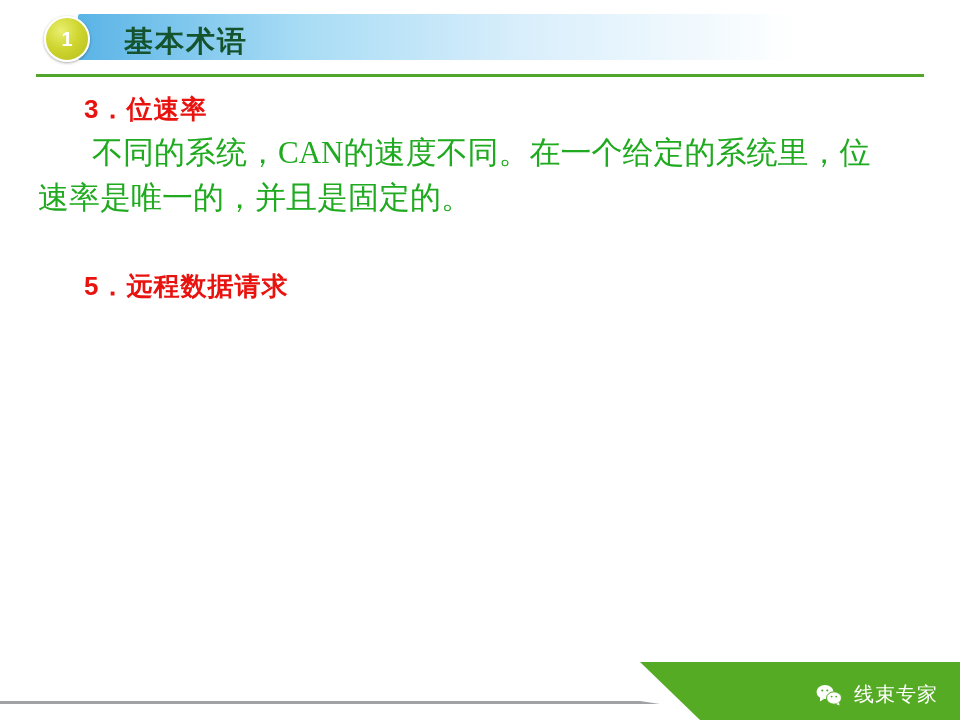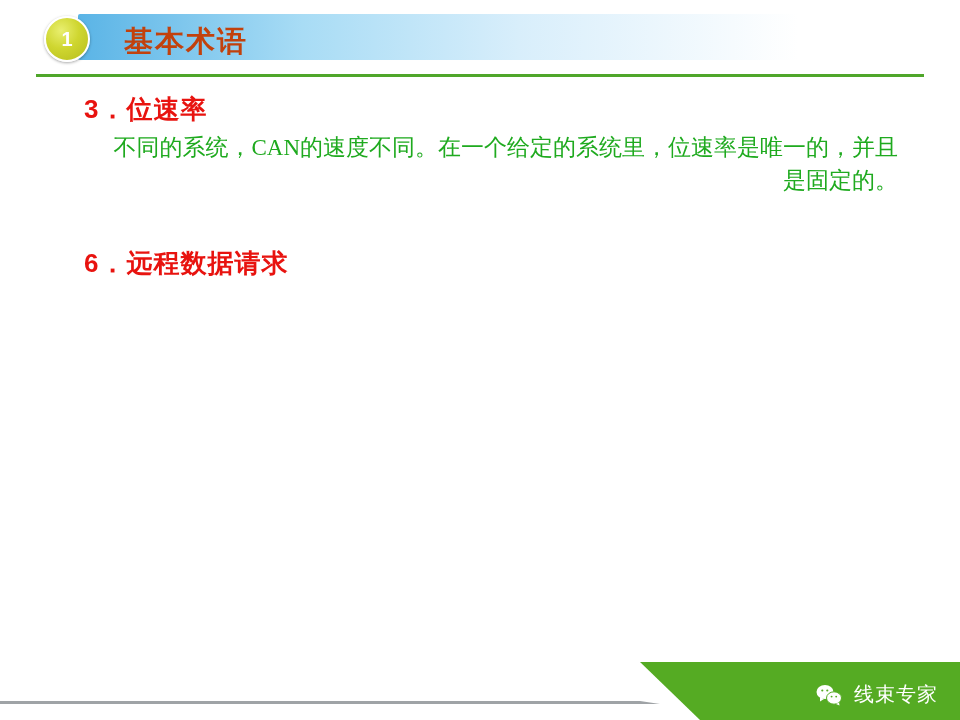--- a/index.html
+++ b/index.html
@@ -38,21 +38,21 @@
     height: 46px;
     background: linear-gradient(to right, #5ab4e6 0%, #a8dcf5 28%, #d8eefb 55%, #ffffff 90%);
     border-radius: 2px;
   }
   .header-title {
     position: absolute;
     left: 124px;
     top: 22px;
     font-size: 29px;
     font-weight: bold;
-    color: #c2410c;
+    color: #14532d;
     letter-spacing: 2px;
     font-family: "Liberation Sans", sans-serif;
   }
   .header-badge {
     position: absolute;
     left: 44px;
     top: 16px;
     width: 42px;
     height: 42px;
     border-radius: 50%;
@@ -88,26 +88,25 @@
   }
   .item-heading {
     color: #e8130f;
     font-weight: bold;
     font-size: 26px;
     font-family: "Liberation Sans", sans-serif;
     margin: 0 0 4px 84px;
     letter-spacing: 1px;
   }
   .item-body {
-    font-size: 23px;
+    font-size: 31px;
     line-height: 1.45;
     margin: 0 62px 0 38px;
     text-indent: 54px;
     color: #000000;
-    text-align: right;
   }
   .item-body.green {
     color: #1faa1f;
   }
   .gap-a { height: 26px; }
   .gap-b { height: 22px; }
 
   #item-0 .item-heading { margin-top: 0; }
 
   
@@ -182,21 +181,21 @@
       <div class="item-heading">3．位速率</div>
       <div class="item-body green">不同的系统，CAN的速度不同。在一个给定的系统里，位速率是唯一的，并且是固定的。</div>
     </div>
 
     <div class="gap-a"></div>
 
 
     <div class="gap-b"></div>
 
     <div class="item" id="item-2">
-      <div class="item-heading">6．远程数据请求</div>
+      <div class="item-heading">5．远程数据请求</div>
     </div>
 
   </div>
 
   <div class="footer">
     <div class="footer-green"></div>
     <div class="footer-white-wedge"></div>
     <div class="footer-grey-wedge"></div>
     <div class="footer-logo">
       <span class="footer-logo-icon">

